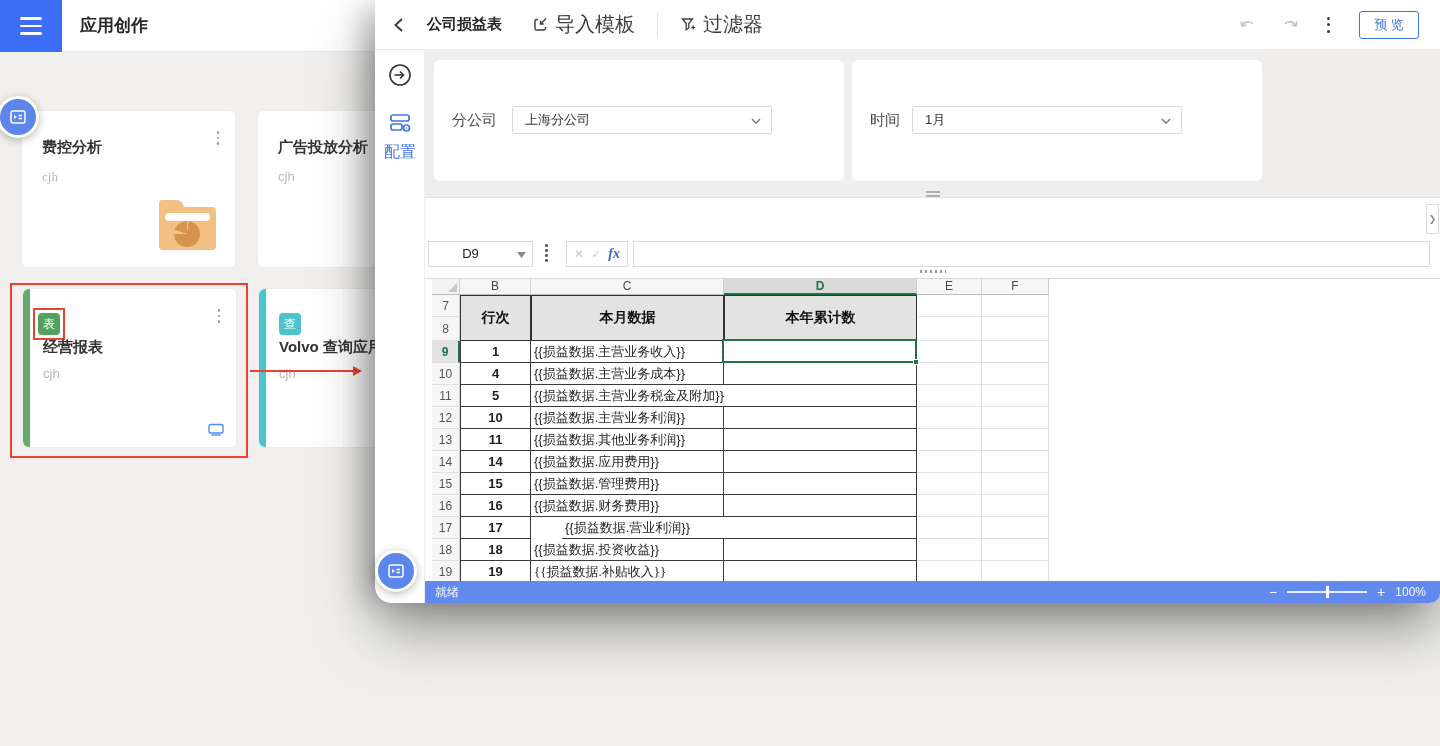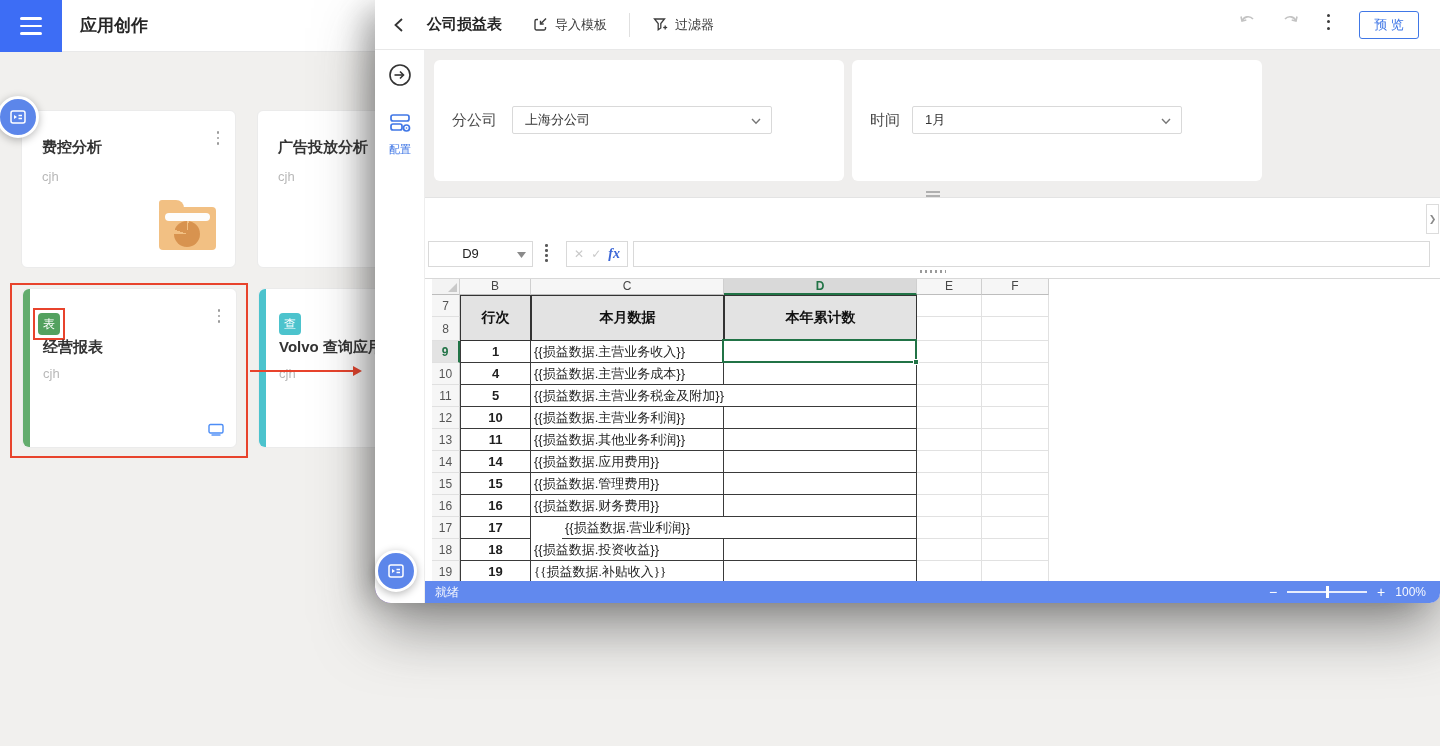--- a/index.html
+++ b/index.html
@@ -17,21 +17,21 @@
   .card-title { position:absolute; left:20px; top:27px; font-size:15px; font-weight:700; color:#333; white-space:nowrap;}
   .card-sub { position:absolute; left:20px; top:58px; font-size:13px; color:#b8b8b8;}
   .card-kebab { position:absolute; right:14px; top:18px; display:flex; flex-direction:column; gap:3px; cursor:pointer; padding:2px;}
   .card-kebab i { width:2.5px; height:2.5px; border-radius:50%; background:#9a9a9a; }
   .stripe { position:absolute; left:0; top:0; bottom:0; width:7px; border-radius:6px 0 0 6px; }
   .badge { position:absolute; left:15px; top:24px; width:22px; height:22px; border-radius:4px; color:#fff; font-size:12px; text-align:center; line-height:22px;}
   .badge-red-box { position:absolute; left:10px; top:19px; width:32px; height:32px; border:2px solid #e8432c; }
   .card3-title { top:49px !important; }
   .card3-sub  { top:77px !important; }
 
-  #card1 { left:21px; top:110px; width:215px; height:158px; }
+  #card1 { left:21px; top:110px; width:215px; height:158px;font-family:Liberation Serif, serif; }
   #card2 { left:257px; top:110px; width:215px; height:158px; }
   #card3 { left:22px; top:288px; width:215px; height:160px; }
   #card4 { left:258px; top:288px; width:215px; height:160px; }
 
   #select-rect { position:absolute; left:10px; top:283px; width:238px; height:175px; border:2px solid #e8432c; z-index:2; pointer-events:none;}
   #flow-arrow { position:absolute; left:250px; top:370px; width:104px; height:2px; background:#e8432c; z-index:2;}
   #flow-arrow::after { content:''; position:absolute; right:-8px; top:-4px; border-left:9px solid #e8432c; border-top:5px solid transparent; border-bottom:5px solid transparent;}
 
   
   #folder { position:absolute; right:19px; bottom:17px; width:57px; height:43px; background:#f2c083; border-radius:4px;}
@@ -48,35 +48,35 @@
   #float-btn-bottom { left:375px; top:550px; z-index:9; }
 
   
   #panel { position:absolute; left:375px; top:0; width:1065px; height:603px; background:#4c1d95; z-index:5;
     border-radius:0 0 10px 16px;
     box-shadow:-16px 4px 28px -6px rgba(0,0,0,.22), 0 26px 60px -2px rgba(55,55,55,.55);}
 
   #panel-topbar { position:absolute; left:0; top:0; width:100%; height:50px; border-bottom:1px solid #e8e8e8; display:flex; align-items:center; background:#fff; border-radius:0; }
   #back-btn { margin-left:17px; cursor:pointer; display:flex; align-items:center; }
   #panel-title { margin-left:21px; font-size:15px; font-weight:700; color:#262626; }
-  .tb-action { display:flex; align-items:center; gap:6px; cursor:pointer; font-size:13px; color:#3c3c3c; }
+  .tb-action { display:flex; align-items:center; gap:6px; cursor:pointer; font-size:20px; color:#3c3c3c; }
   #import-action { margin-left:30px; }
   #tb-divider { margin-left:22px; width:1px; height:24px; background:#e0e0e0; }
   #filter-action { margin-left:22px; }
-  #tb-right { margin-left:auto; display:flex; align-items:flex-start; }
+  #tb-right { margin-left:auto; display:flex; align-items:center; }
   .undo-redo { cursor:pointer; display:flex; margin-right:24px; }
   #tb-kebab { display:flex; flex-direction:column; gap:3.5px; margin-right:26px; cursor:pointer; padding:3px;}
   #tb-kebab i { width:3px; height:3px; border-radius:50%; background:#3c3c3c;}
   #preview-btn { margin-right:21px; width:60px; height:28px; border:1px solid #4077e6; border-radius:3px; background:#fff; color:#4077e6; font-size:13px; cursor:pointer; font-family:inherit;}
 
   #panel-body { position:absolute; left:0; top:50px; right:0; bottom:0; }
   #rail { position:absolute; left:0; top:0; width:50px; bottom:0; background:#fff; border-right:1px solid #eeeeee; border-radius:0 0 0 16px;}
   #rail-arrow { position:absolute; left:13px; top:13px; cursor:pointer;}
   #rail-config { position:absolute; left:0; top:61px; width:50px; text-align:center; cursor:pointer;}
-  #rail-config .cfg-label { font-size:11px; color:#4077e6; margin-top:3px;}
+  #rail-config .cfg-label { font-size:16px; color:#4077e6; margin-top:3px;}
 
   #main { position:absolute; left:50px; top:0; right:0; bottom:0; background:#efeeed; border-radius:0 0 10px 0;}
 
   .filter-card { position:absolute; top:10px; height:121px; width:410px; background:#fff; border-radius:6px;}
   #filter-card-a { left:9px; }
   #filter-card-b { left:427px; }
   .filter-label { position:absolute; left:18px; top:51px; font-size:15px; color:#4a4a4a;}
   .filter-select { position:absolute; top:46px; height:28px; border:1px solid #d9d9d9; border-radius:2px; background:#fff; display:flex; align-items:center; cursor:pointer;}
   #select-a { left:78px; width:260px; }
   #select-b { left:60px; width:270px; }

